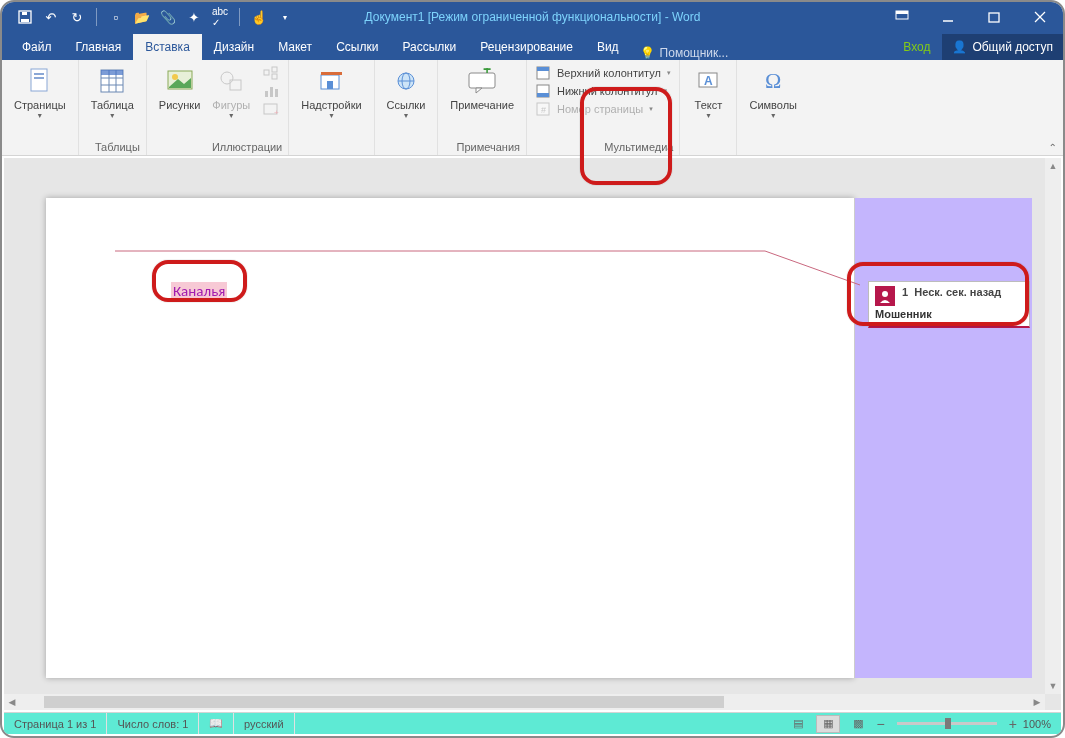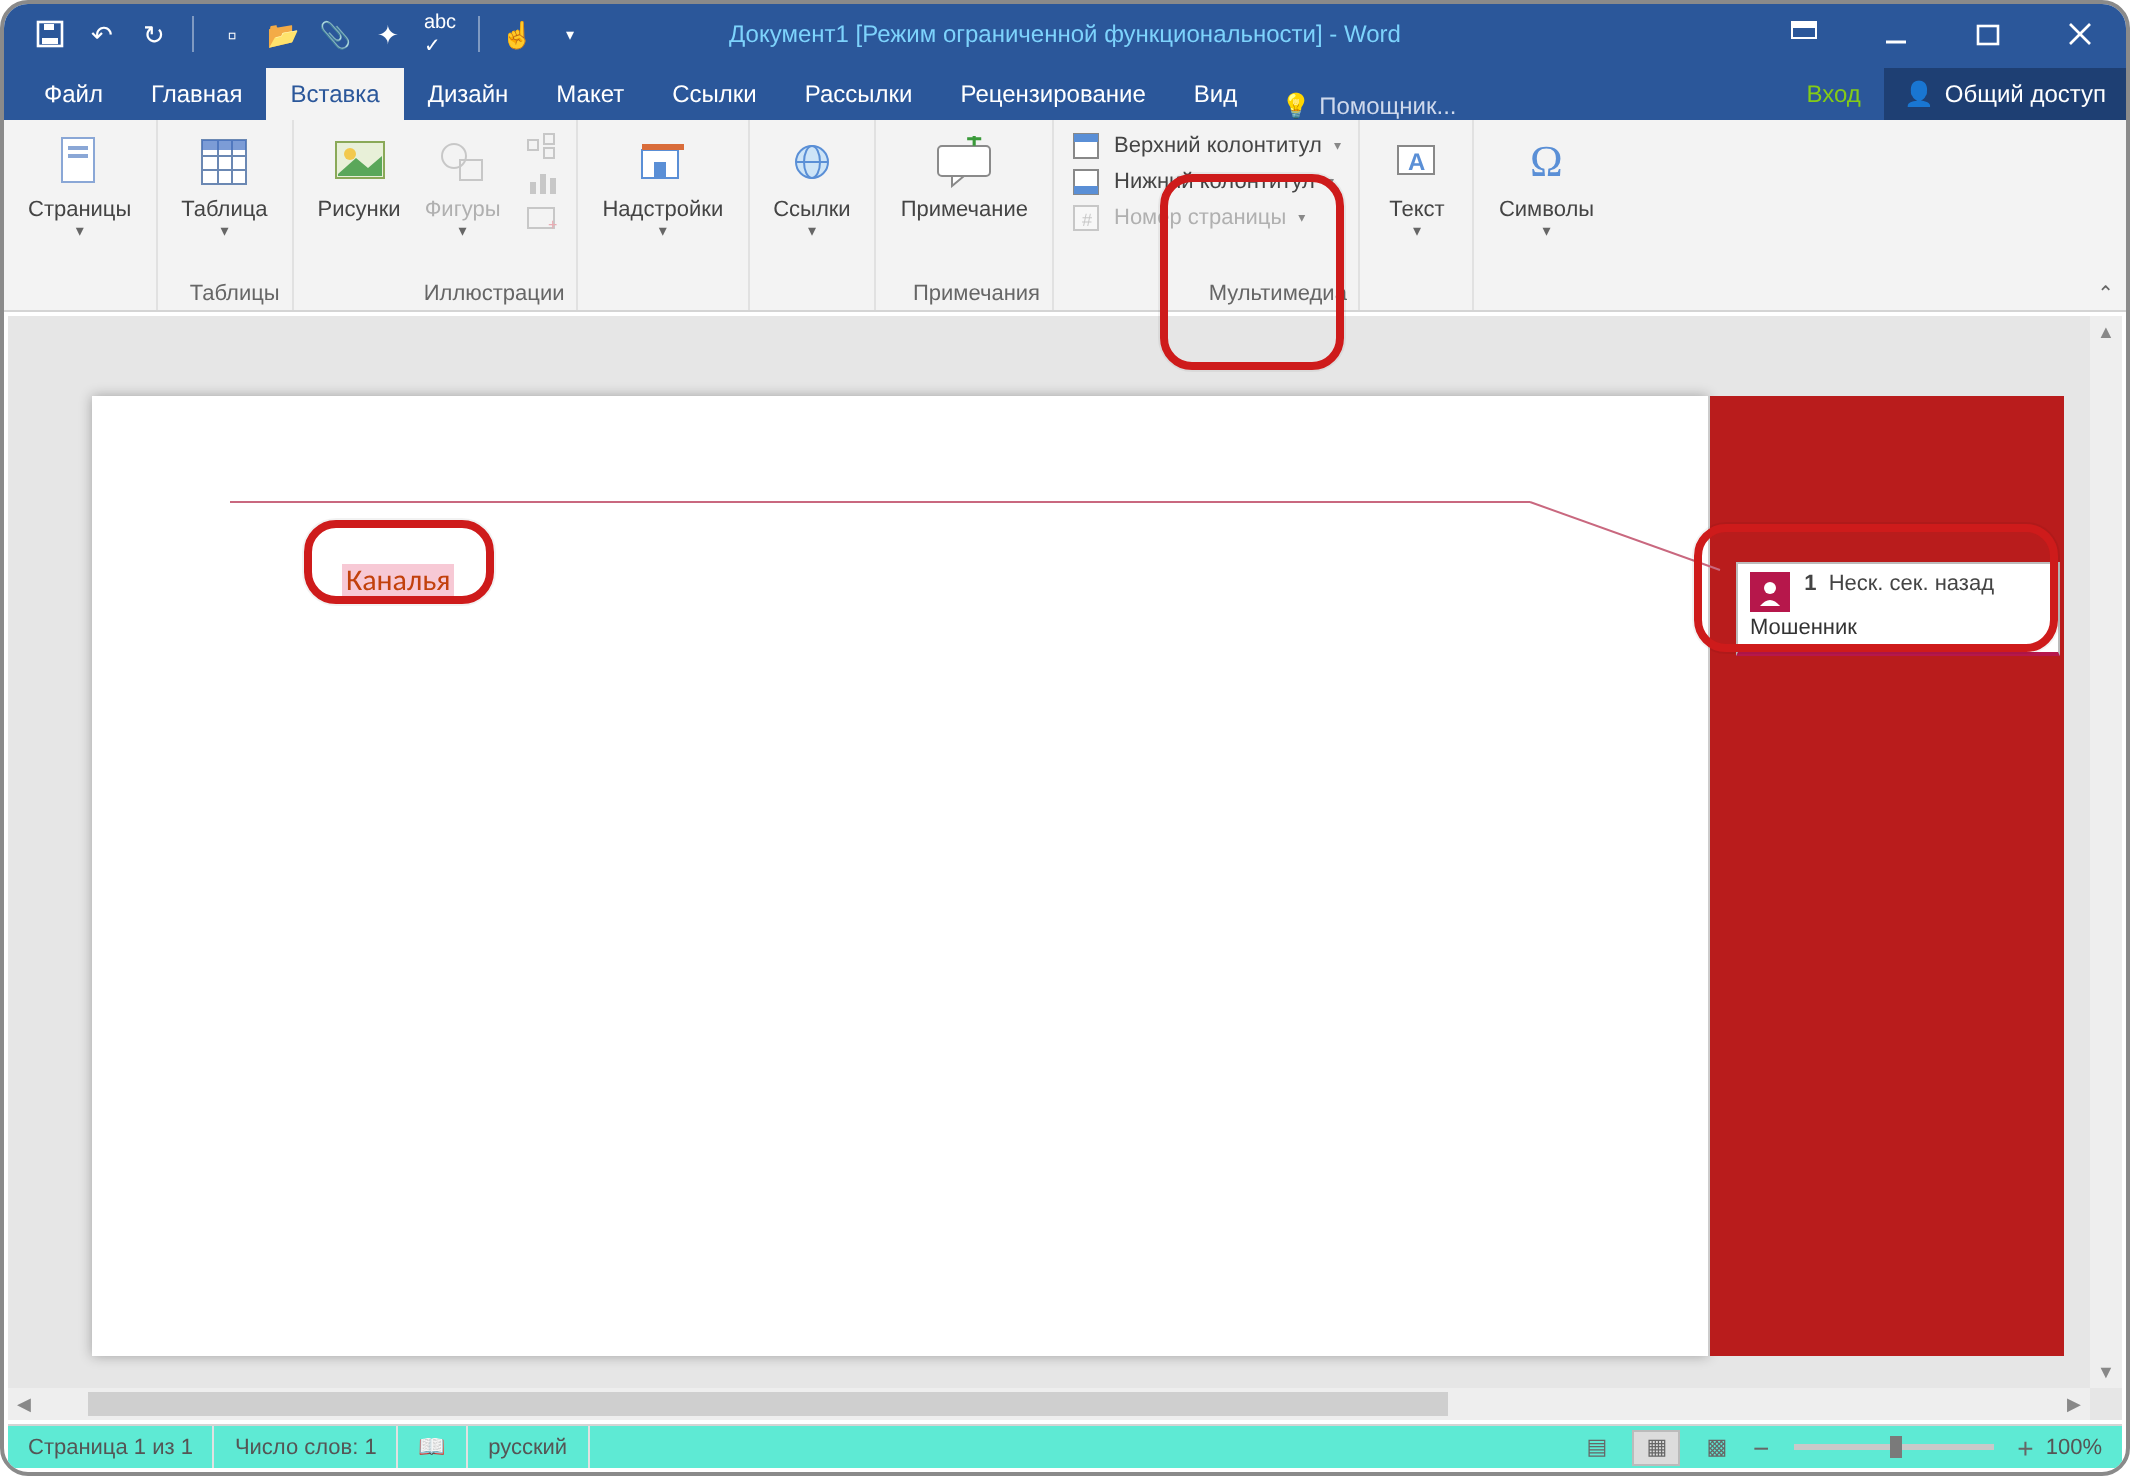--- a/index.html
+++ b/index.html
@@ -30,22 +30,22 @@
   .bigbtn.disabled { color: #b0b0b0; }
   .bigbtn .drop { font-size: 8px; color: #666; margin-top: -2px; }
   .smallbtn-col { display: flex; flex-direction: column; gap: 2px; padding: 2px 0; }
   .smallbtn { display: flex; align-items: center; gap: 5px; font-size: 11px; color: #444; padding: 1px 3px; white-space: nowrap; }
   .smallbtn.disabled { color: #b0b0b0; }
   .smallbtn .drop { font-size: 7px; color: #888; margin-left: 1px; }
   .ribbon-collapse { position: absolute; right: 6px; bottom: 2px; color: #666; font-size: 10px; }
   
   .docarea { position: absolute; top: 156px; left: 2px; right: 2px; bottom: 26px; background: #e6e6e6; }
   .page { position: absolute; left: 42px; top: 40px; width: 808px; height: 480px; background: #fff; box-shadow: 0 0 6px rgba(0,0,0,0.3); }
-  .comment-pane { position: absolute; left: 850px; top: 40px; width: 178px; height: 480px; background: #b91c1c; border-left: 1px solid #ccc; }
-  .sel-text { position: absolute; left: 125px; top: 84px; font-family: Calibri, sans-serif; font-size: 15px; color: #c2410c; background: #f7c9d5; padding: 0 2px; }
+  .comment-pane { position: absolute; left: 850px; top: 40px; width: 178px; height: 480px; background: #c4b5fd; border-left: 1px solid #ccc; font-weight: bold; }
+  .sel-text { position: absolute; left: 125px; top: 84px; font-family: Calibri, sans-serif; font-size: 15px; color: #a21caf; background: #f7c9d5; padding: 0 2px; }
   .hscroll { position: absolute; left: 0; right: 16px; bottom: 0; height: 16px; background: #eee; }
   .hscroll-thumb { position: absolute; left: 40px; top: 2px; height: 12px; width: 680px; background: #cfcfcf; }
   .hscroll-arrow { position: absolute; top: 0; width: 16px; height: 16px; display:flex; align-items:center; justify-content:center; color:#888; font-size:9px; }
   .vscroll { position: absolute; right: 0; top: 0; bottom: 16px; width: 16px; background: #eee; }
   .vscroll-arrow { position:absolute; left:0; width:16px; height:16px; display:flex; align-items:center; justify-content:center; color:#888; font-size:9px; }
   
   .comment { position: absolute; right: 2px; top: 83px; width: 162px; background: #fff; border: 1px solid #bcbcbc; border-bottom: 2px solid #b6174b; padding: 4px 6px 6px 6px; font-size: 11px; }
   .comment .avatar { width: 20px; height: 20px; background: #b6174b; display: inline-flex; align-items: center; justify-content: center; color:#fff; vertical-align: top; }
   .comment .meta { display: inline-block; margin-left: 4px; font-size: 11px; color: #444; }
   .comment .body { margin-top: 2px; color: #333; }

